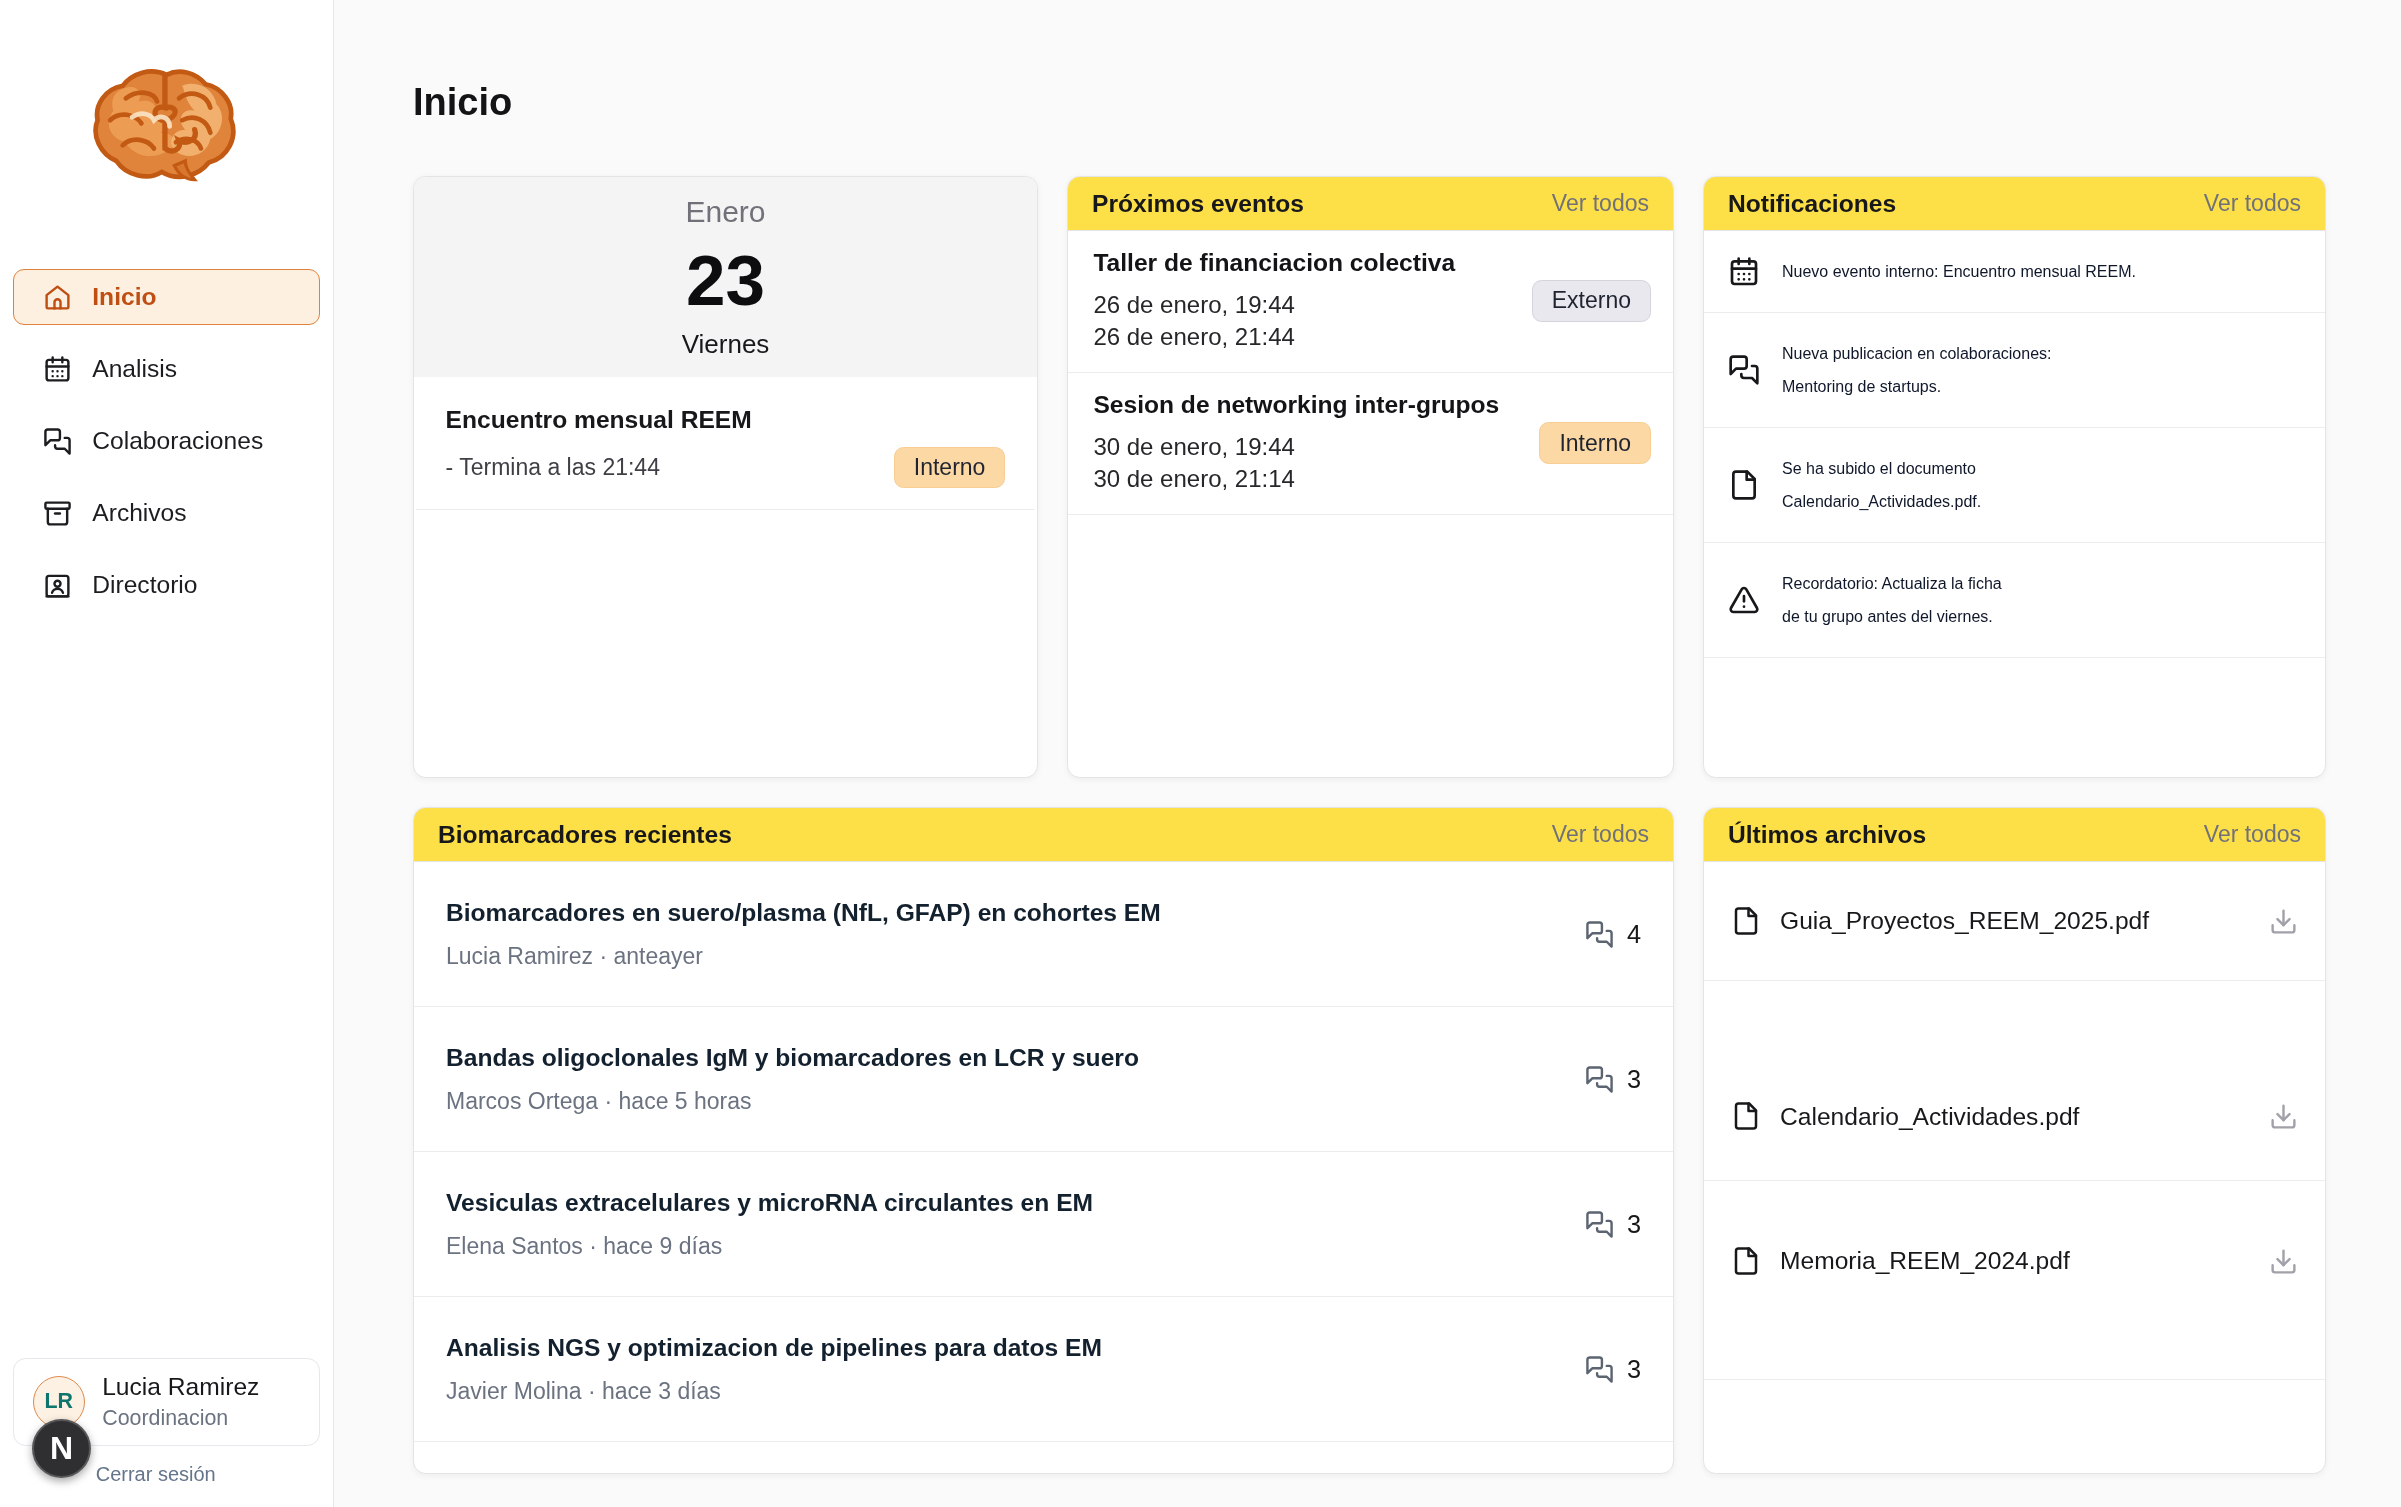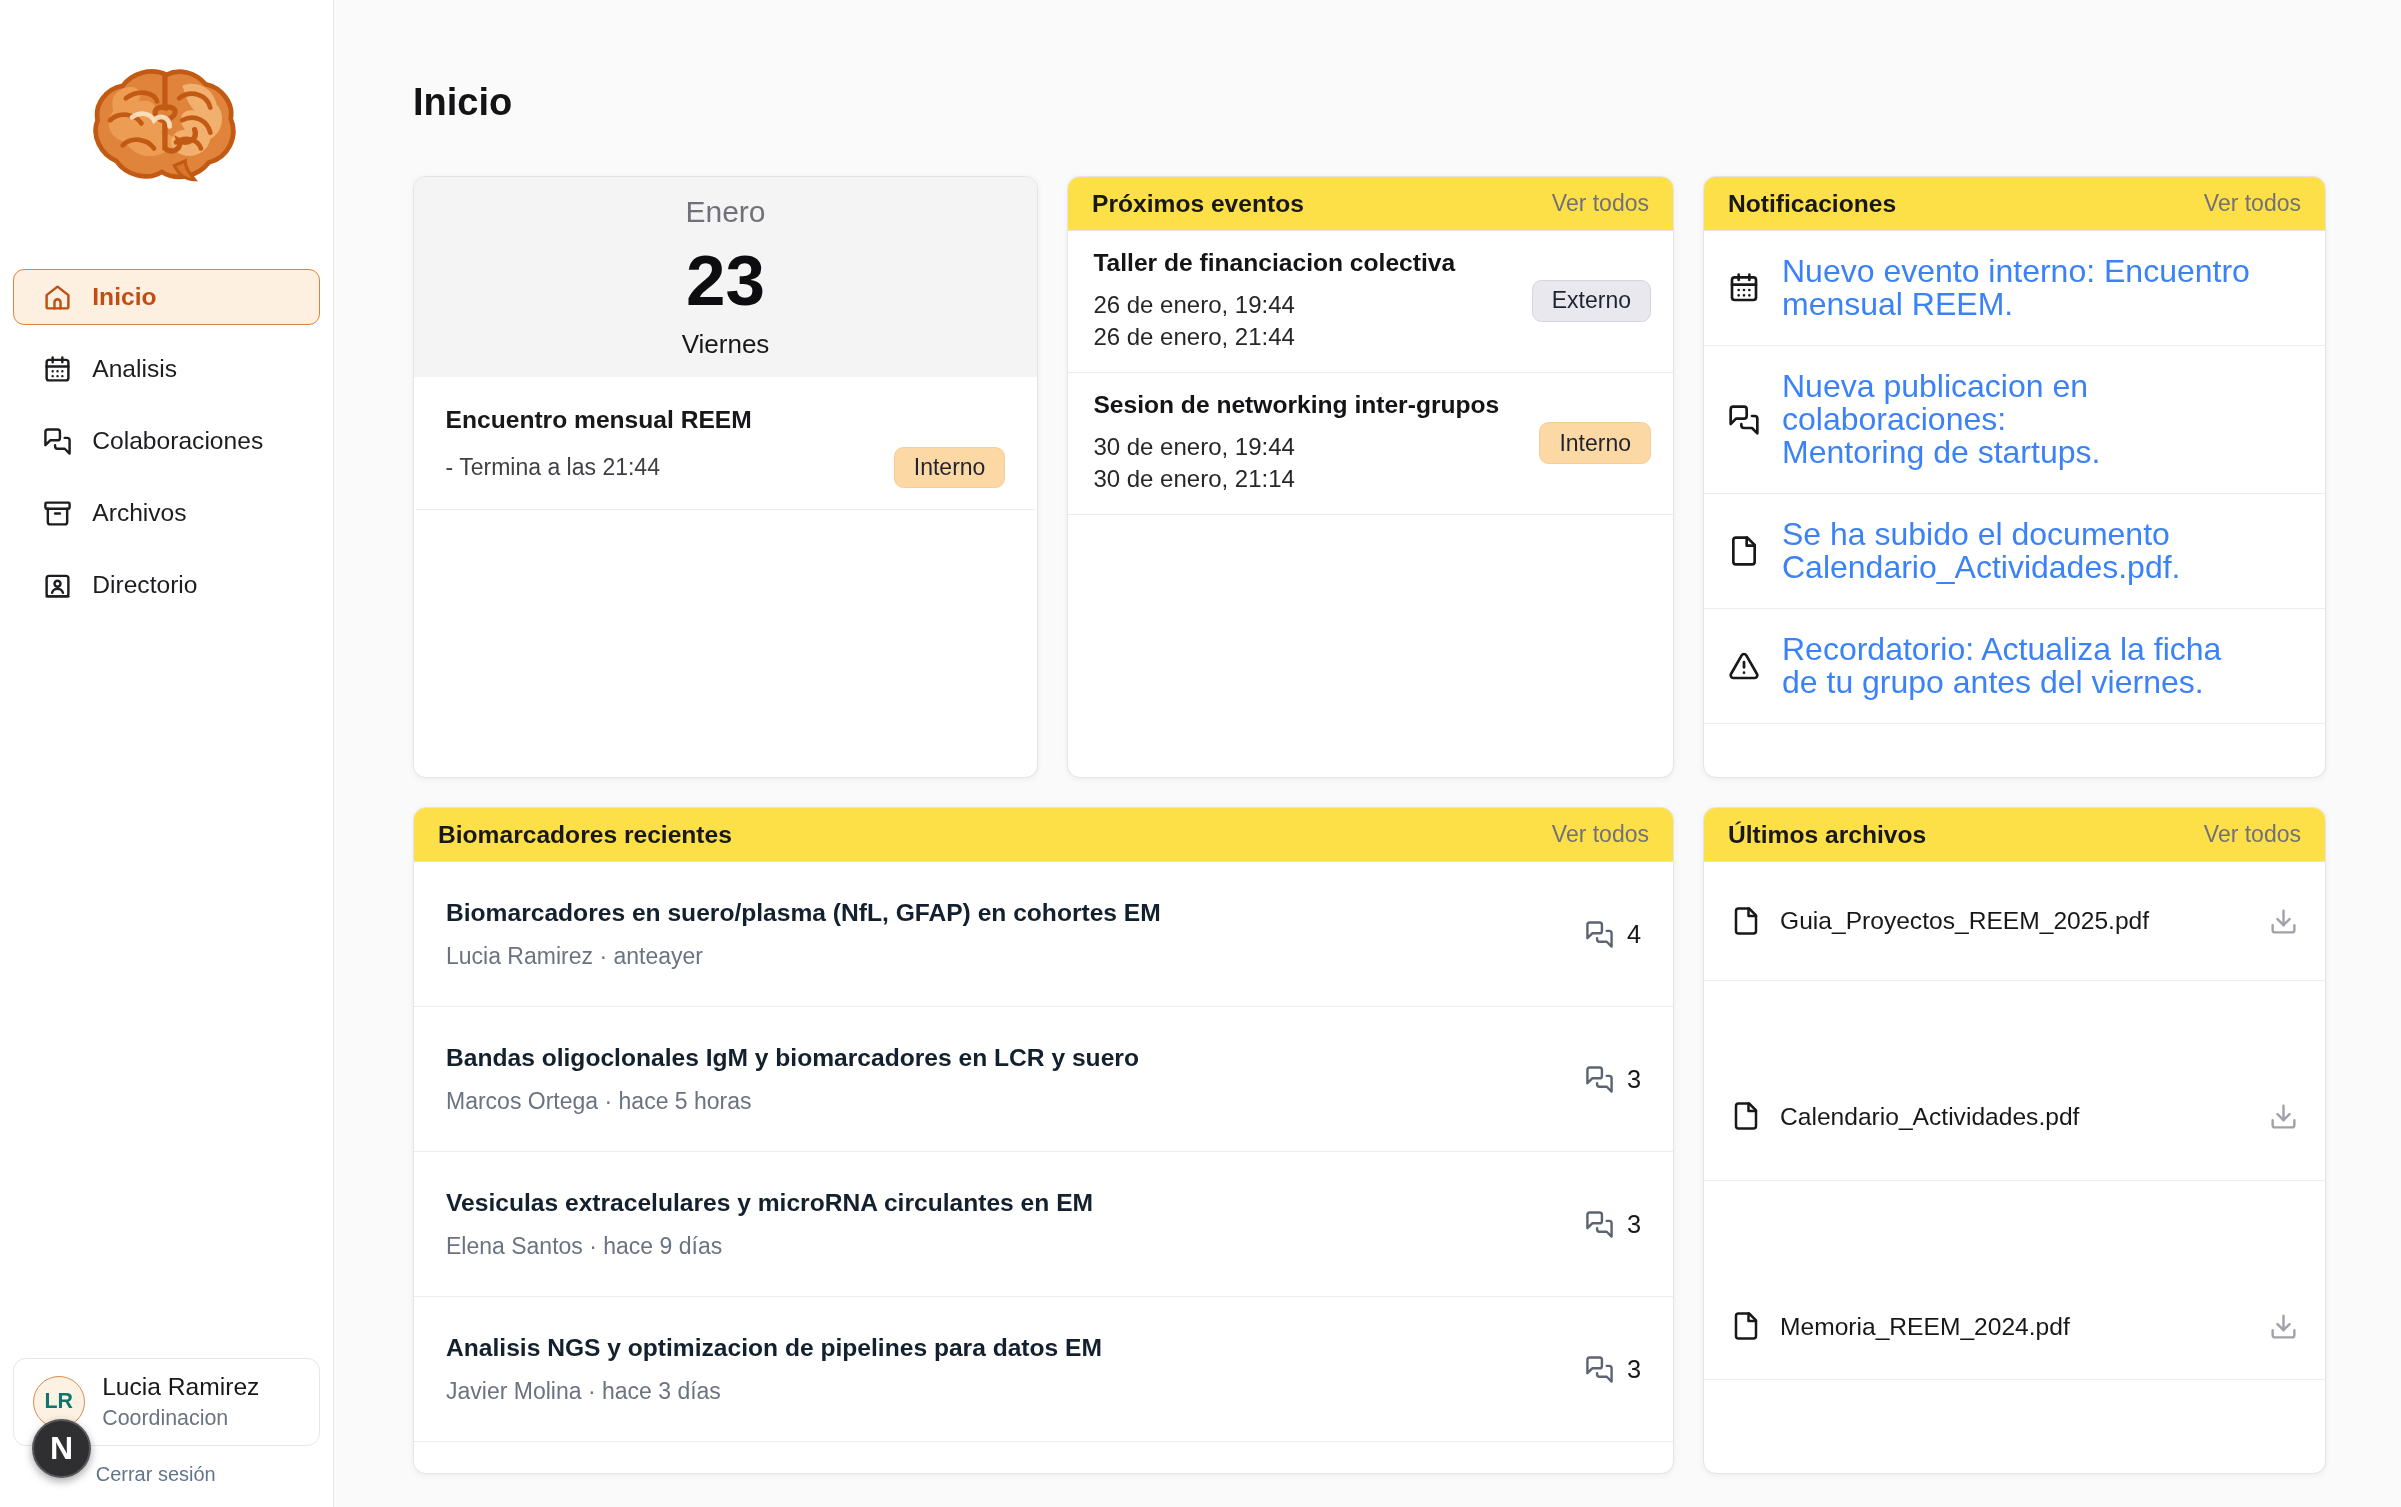--- a/index.html
+++ b/index.html
@@ -105,41 +105,41 @@
   .event-title { font-size:24.6px; font-weight:bold; color:#141417; }
   .event-time { font-size:24px; color:#27272a; line-height:32px; }
   .event-times { margin-top:12.7px; }
 
   
   .notif-row {
     padding:24px 24px; border-bottom:1.6px solid #ececef;
     display:flex; gap:22px; align-items:center;
   }
   .notif-row svg { width:32px; height:32px; stroke:#18181b; flex:none; }
-  .notif-text { font-size:32px; color:#3b82f6; line-height:33px; }
+  .notif-text { font-size:16px; color:#0f172a; line-height:33px; }
 
   
   .pub-row {
     height:145px; padding:0 32px; border-bottom:1.6px solid #ececef;
     display:flex; align-items:center; justify-content:space-between;
   }
   .pub-title { font-size:24.6px; font-weight:bold; color:#13202e; }
   .pub-meta { font-size:23px; color:#6b7280; margin-top:16px; }
   .pub-comments { display:flex; align-items:center; gap:12.7px; }
   .pub-comments svg { width:29px; height:29px; stroke:#5b6470; }
   .pub-count { font-size:25.4px; color:#18181b; }
 
   
   .file-row {
     padding:0 27px; border-bottom:1.6px solid #ececef;
     display:flex; align-items:center; gap:19px;
   }
   .file-row.r1 { height:119px; }
   .file-row.r2 { height:200px; align-items:flex-end; padding-bottom:49px; }
-  .file-row.r3 { height:199px; align-items:flex-end; padding-bottom:38px; }
+  .file-row.r3 { height:199px; align-items:center; padding-bottom:38px; }
   .file-row svg.file-glyph { width:30px; height:30px; stroke:#18181b; flex:none; }
   .file-name { font-size:24.6px; color:#18181b; }
   .dl-btn { margin-left:auto; cursor:pointer; line-height:0; }
   .dl-btn svg { width:29px; height:29px; stroke:#a1a1aa; }
 
   svg.ic { fill:none; stroke-width:2; stroke-linecap:round; stroke-linejoin:round; }
 </style>
 </head>
 <body>
 

